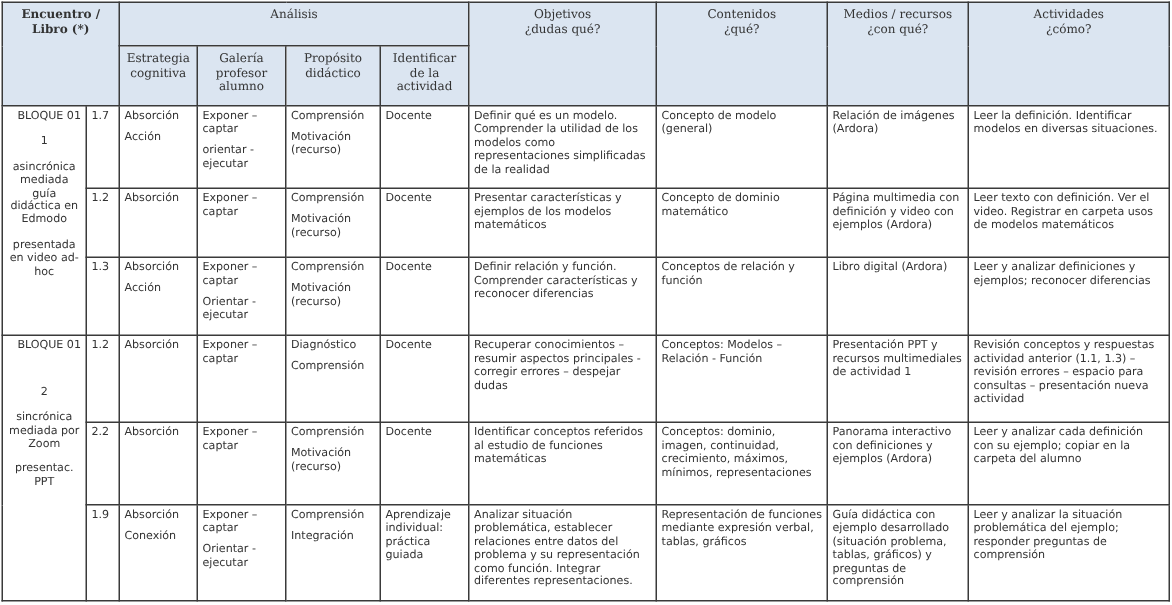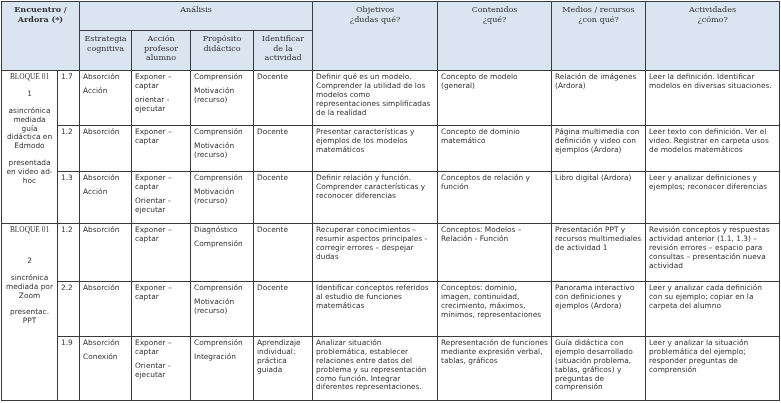--- a/index.html
+++ b/index.html
@@ -25,21 +25,21 @@
     font-family: "DejaVu Serif", serif;
     font-weight: normal;
     font-size: 8px;
     text-align: center;
     color: #333;
     padding-top: 3px;
   }
   th.group { font-weight: bold; font-size: 8.4px; }
   .sub { display: block; }
   td.bloque { text-align: center; }
-  td.bloque .first { display: block; text-align: center; font-family: Liberation Serif, serif; }
+  td.bloque .first { display: block; text-align: right; }
   .gap { display: block; height: 8px; }
   .gap-s { display: block; height: 5px; }
   .line { display: block; }
 </style>
 </head>
 <body>
 
 <table class="plan">
   <colgroup>
     <col style="width:56px">
@@ -48,42 +48,42 @@
     <col style="width:59px">
     <col style="width:63px">
     <col style="width:59px">
     <col style="width:125px">
     <col style="width:114px">
     <col style="width:94px">
     <col style="width:134px">
   </colgroup>
   <thead>
     <tr style="height:29px">
-      <th colspan="2" rowspan="2"><b>Encuentro / Ardora (*)</b></th>
+      <th colspan="2" rowspan="2"><b>Encuentro / Libro (*)</b></th>
       <th colspan="4" class="group">Análisis</th>
       <th rowspan="2">
           <span class="sub">Objetivos</span>
           <span class="sub">¿dudas qué?</span>
         </th>
       <th rowspan="2">
           <span class="sub">Contenidos</span>
           <span class="sub">¿qué?</span>
         </th>
       <th rowspan="2">
           <span class="sub">Medios / recursos</span>
           <span class="sub">¿con qué?</span>
         </th>
       <th rowspan="2">
           <span class="sub">Actividades</span>
           <span class="sub">¿cómo?</span>
         </th>
     </tr>
     <tr style="height:40px">
       <th>Estrategia cognitiva</th>
-      <th>Acción profesor alumno</th>
+      <th>Galería profesor alumno</th>
       <th>Propósito didáctico</th>
       <th>Identificar de la actividad</th>
     </tr>
   </thead>
   <tbody>
 
     <tr style="height:55px">
       <td rowspan="3" class="bloque">
         <span class="first">BLOQUE 01</span>
         <span class="gap"></span>

